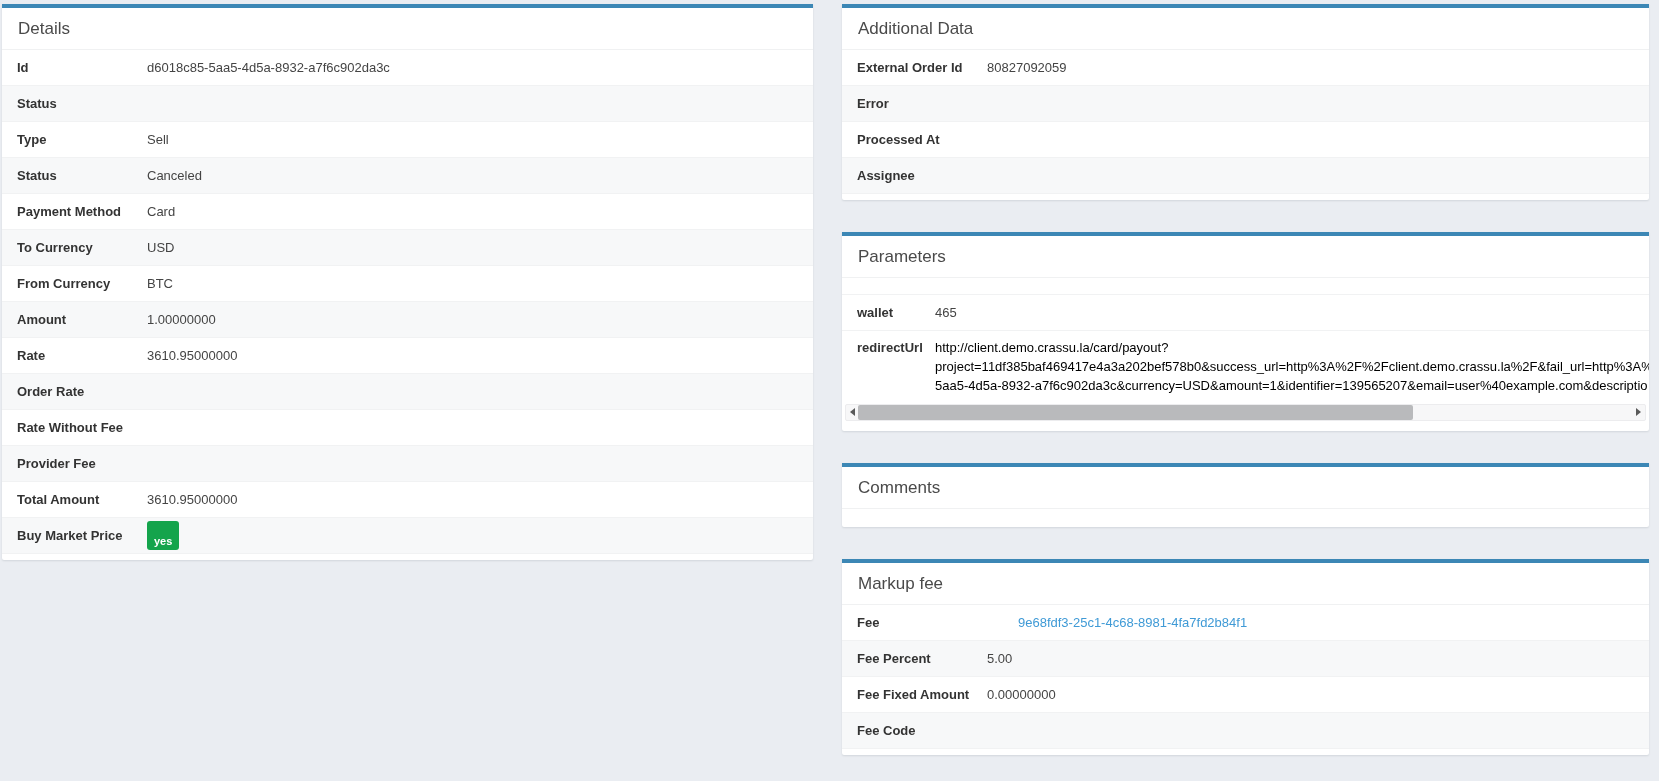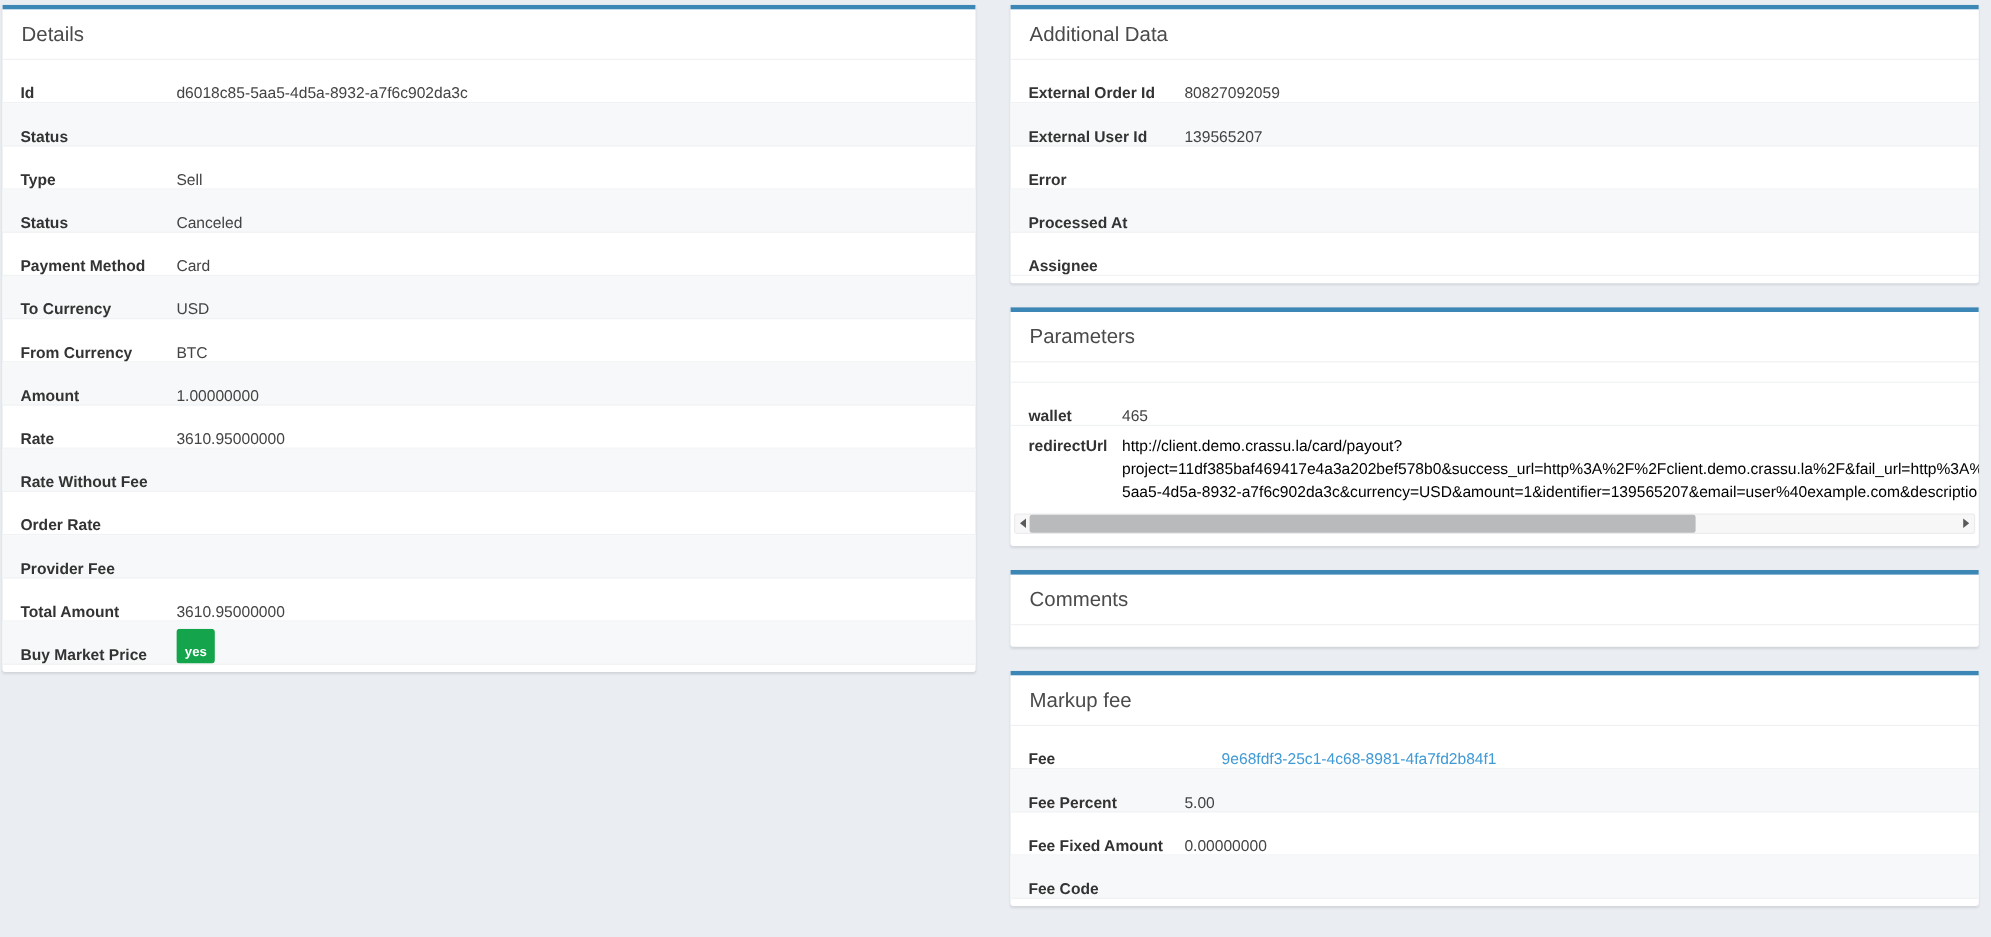--- a/index.html
+++ b/index.html
@@ -10,30 +10,30 @@
     -webkit-font-smoothing:antialiased;
   }
   .page{display:flex;gap:29px;padding:4px 0 0 2px;}
   .col-left{width:811px;flex:0 0 811px;}
   .col-right{width:807px;flex:0 0 807px;}
   .panel{
     background:#fff;
     border-top:4px solid var(--accent,#3c87b5);
     border-radius:0 0 2px 2px;
     box-shadow:0 1px 2px rgba(40,50,60,.12);
-    margin-bottom:20px;
+    margin-bottom:32px;
   }
   .panel-header{
     font-size:17px;color:#4a4a4a;
     padding:11px 16px 10px;
     border-bottom:1px solid #f0f1f2;
   }
   .panel-body{padding-bottom:6px;}
   .row{
-    display:flex;align-items:flex-end;
+    display:flex;align-items:center;
     min-height:35px;
     border-bottom:1px solid #f1f2f3;
     font-size:13px;
   }
   .panel-body.striped .row:nth-child(even){background:#f7f8f9;}
   .row .label{
     width:130px;flex:0 0 130px;
     padding-left:15px;
     font-weight:bold;color:#333;
   }
@@ -115,25 +115,25 @@
         </div>
         <div class="row">
           <div class="label">Amount</div>
           <div class="value">1.00000000</div>
         </div>
         <div class="row">
           <div class="label">Rate</div>
           <div class="value">3610.95000000</div>
         </div>
         <div class="row">
+          <div class="label">Order Rate</div>
+          <div class="value"></div>
+        </div>
+        <div class="row">
           <div class="label">Rate Without Fee</div>
-          <div class="value"></div>
-        </div>
-        <div class="row">
-          <div class="label">Order Rate</div>
           <div class="value"></div>
         </div>
         <div class="row">
           <div class="label">Provider Fee</div>
           <div class="value"></div>
         </div>
         <div class="row">
           <div class="label">Total Amount</div>
           <div class="value">3610.95000000</div>
         </div>
@@ -146,24 +146,20 @@
   </div>
 
   <div class="col-right">
 
     <div class="panel">
       <div class="panel-header">Additional Data</div>
       <div class="panel-body striped">
         <div class="row">
           <div class="label">External Order Id</div>
           <div class="value">80827092059</div>
-        </div>
-        <div class="row">
-          <div class="label">External User Id</div>
-          <div class="value">139565207</div>
         </div>
         <div class="row">
           <div class="label">Error</div>
           <div class="value"></div>
         </div>
         <div class="row">
           <div class="label">Processed At</div>
           <div class="value"></div>
         </div>
         <div class="row">

